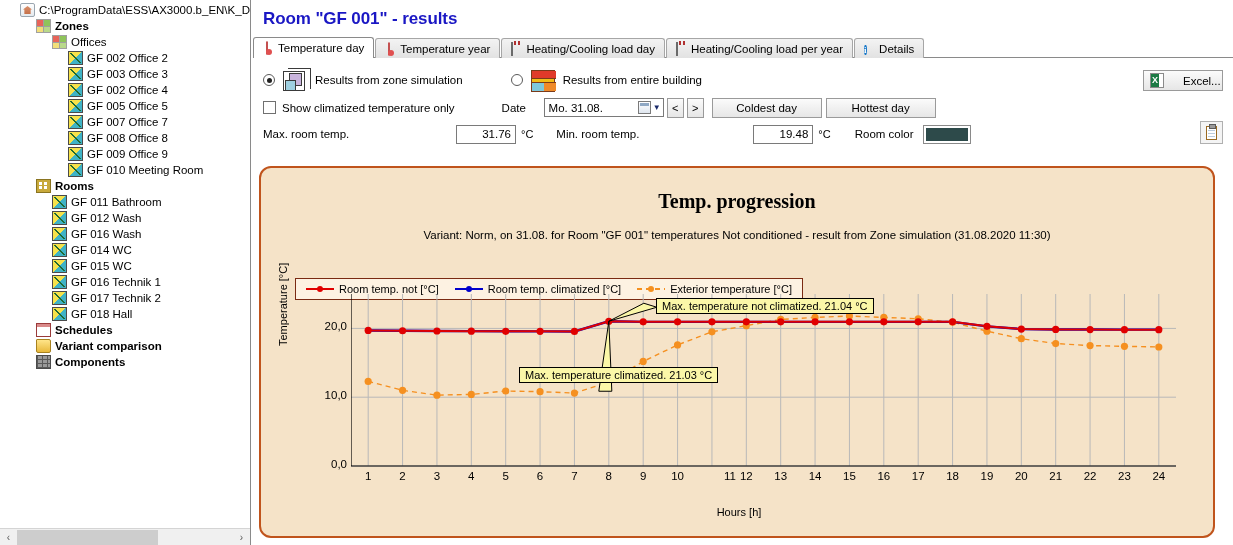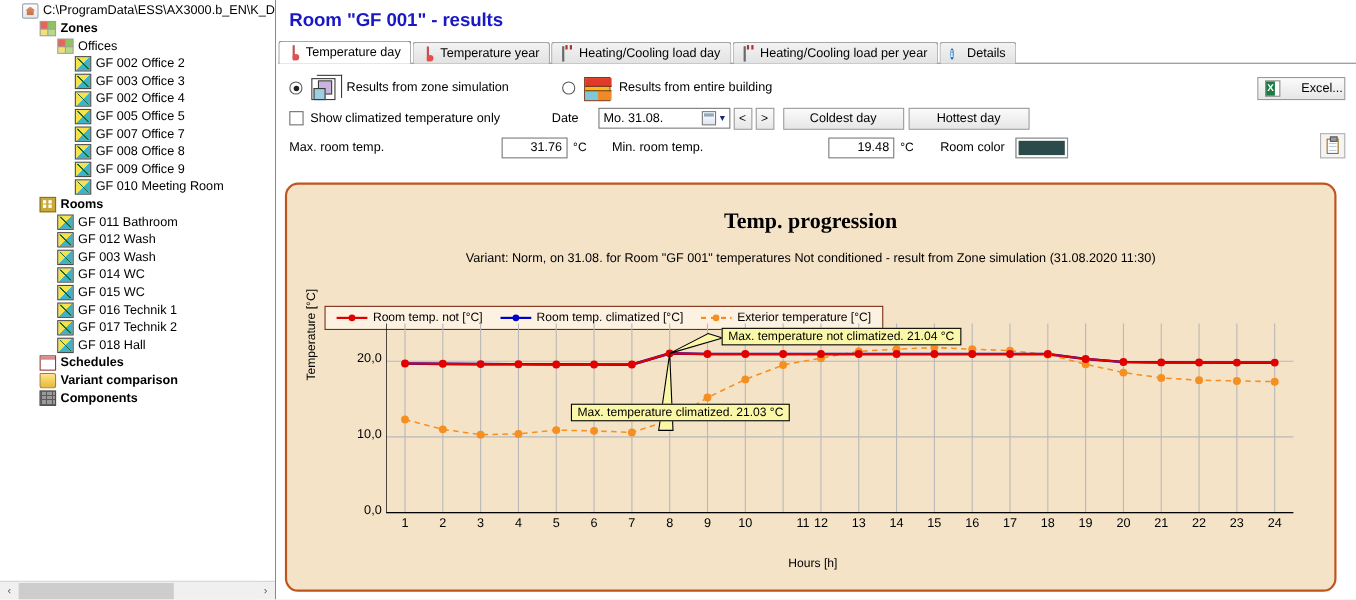--- a/index.html
+++ b/index.html
@@ -378,21 +378,21 @@
         <div class="node" style="padding-left:52px">
           <span class="ico ico-room"></span>
           <span class="lbl">GF 011 Bathroom</span>
         </div>
         <div class="node" style="padding-left:52px">
           <span class="ico ico-room"></span>
           <span class="lbl">GF 012 Wash</span>
         </div>
         <div class="node" style="padding-left:52px">
           <span class="ico ico-room"></span>
-          <span class="lbl">GF 003 Wash</span>
+          <span class="lbl">GF 016 Wash</span>
         </div>
         <div class="node" style="padding-left:52px">
           <span class="ico ico-room"></span>
           <span class="lbl">GF 014 WC</span>
         </div>
         <div class="node" style="padding-left:52px">
           <span class="ico ico-room"></span>
           <span class="lbl">GF 015 WC</span>
         </div>
         <div class="node" style="padding-left:52px">

